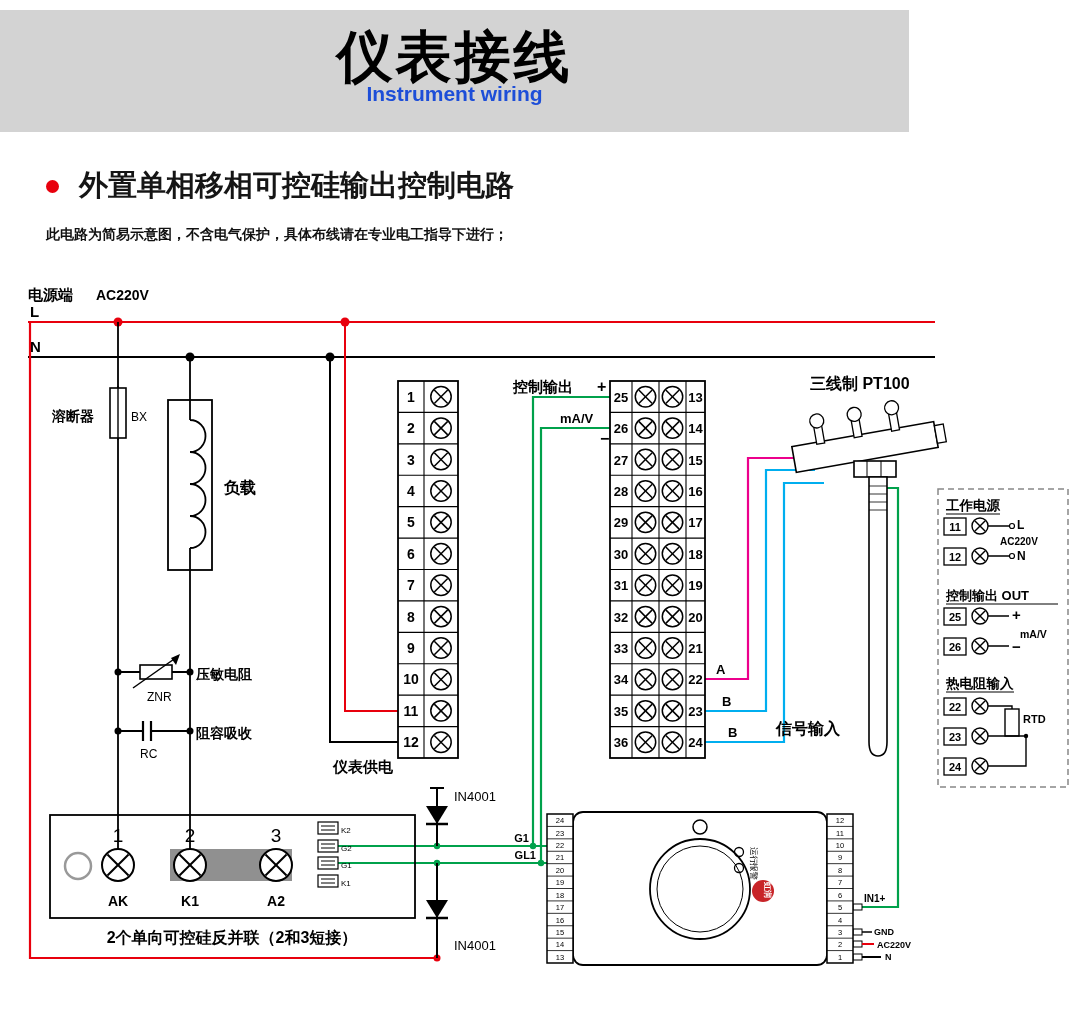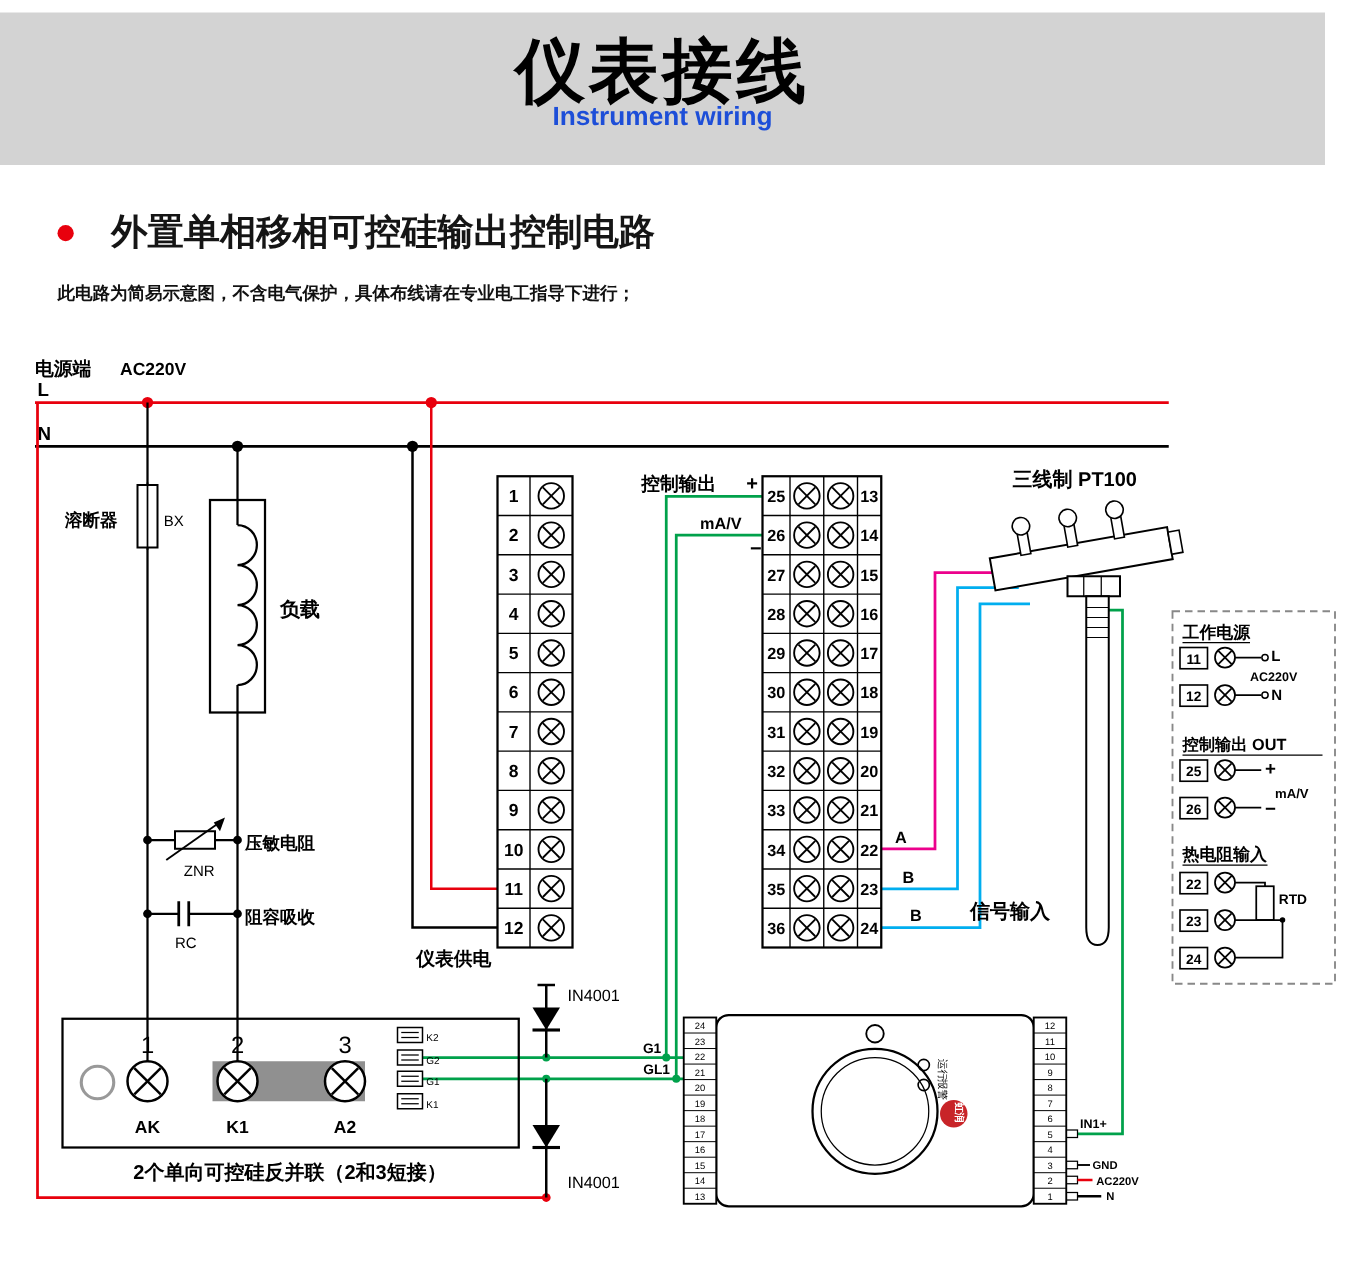--- a/index.html
+++ b/index.html
@@ -1,22 +1,22 @@
 <!DOCTYPE html>
 <html style="--c-red: #e8000d; --c-green: #00a14b; --c-cyan: #00aeef; --c-mag: #ec008c; --c-header: #d3d3d3; --c-band: #909090; --c-brand: #c82428;"><head>
 <meta charset="utf-8">
 <style>
   html,body{margin:0;padding:0;}
   body{width:1080px;height:1012px;position:relative;background:#fff;
        font-family:"Liberation Sans","DejaVu Sans",sans-serif;overflow:hidden;}
-  .header{position:absolute;top:10px;left:0;width:1060px;height:122px;
+  .header{position:absolute;top:10px;left:0;width:909px;height:122px;
           background:var(--c-header,#d3d3d3);text-align:center;}
   .header h1{margin:10px 0 0;font-size:56px;font-weight:700;letter-spacing:3px;color:#000;}
   .header .sub{margin-top:-14px;font-size:21px;color:#1d4ed8;font-weight:bold;}
-  .section{position:absolute;top:166px;left:46px;display:flex;align-items:center;gap:30px;}
+  .section{position:absolute;top:166px;left:46px;display:flex;align-items:center;gap:20px;}
   .bullet{width:13px;height:13px;border-radius:50%;background:var(--c-red,#e8000d);}
   .section .title{font-size:29px;font-weight:600;color:#151515;}
   .note{position:absolute;top:226px;left:46px;font-size:14px;font-weight:700;color:#111;}
   svg#diagram-svg{position:absolute;top:0;left:0;width:1080px;height:1012px;}
   svg text{stroke:none;fill:#000;}
   .wire{fill:none;}
   .w-red{stroke:var(--c-red,#e8000d);}
   .w-grn{stroke:var(--c-green,#00a14b);}
   .w-cyn{stroke:var(--c-cyan,#00aeef);}
   .w-mag{stroke:var(--c-mag,#ec008c);}

